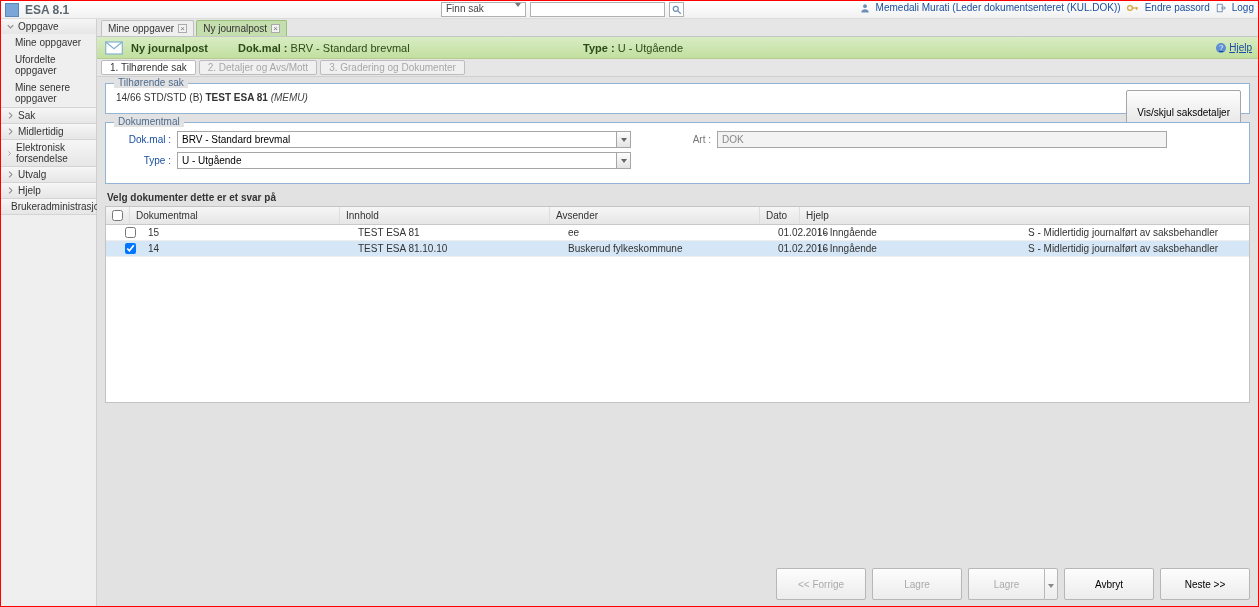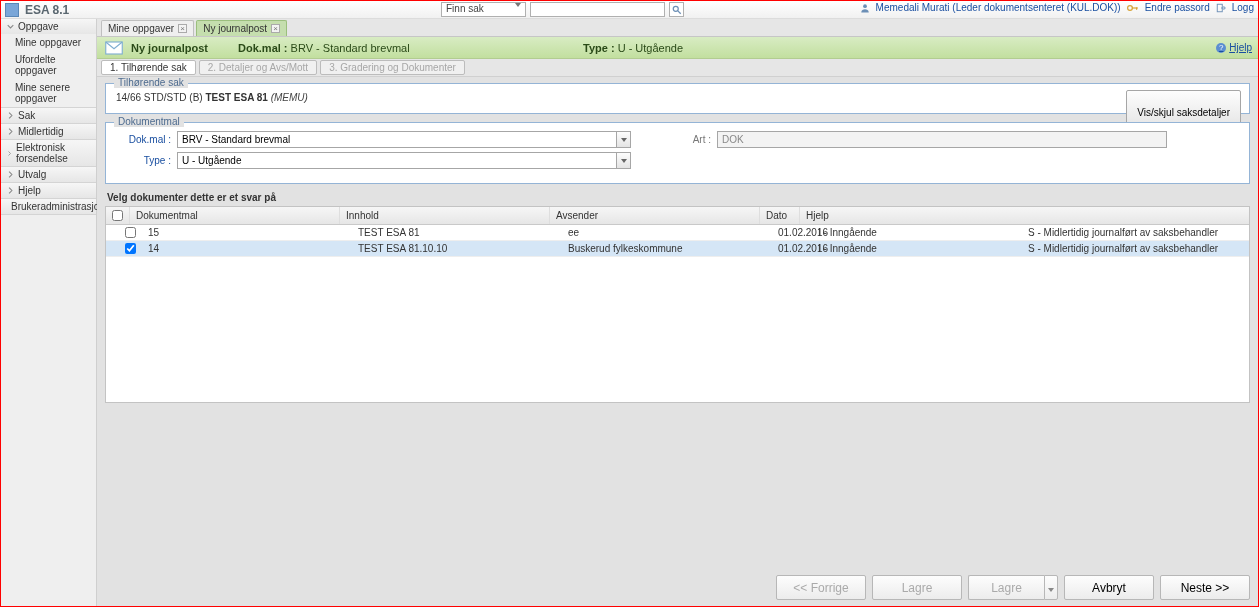--- a/index.html
+++ b/index.html
@@ -86,21 +86,21 @@
 .gc.c4 { width: 40px; }
 .gc.c5 { width: 210px; }
 .gc.c6 { flex: 1; border-right: none; }
 .grid-row { display: flex; height: 16px; align-items: center; font-size: 10px; border-bottom: 1px solid #eee; padding-left: 12px; }
 .grid-row.sel { background: #d5e6f6; }
 .grid-row .gc { border-right: none; }
 input[type=checkbox] { width: 11px; height: 11px; }
 
 
 .btnbar { position: absolute; bottom: 6px; right: 8px; display: flex; gap: 6px; }
-.btnbar button { width: 90px; height: 25px; font-size: 12px; border: 1px solid #b7b7b7; background: linear-gradient(#fdfdfd,#ececec); border-radius: 2px; cursor: pointer; }
+.btnbar button { width: 90px; height: 32px; font-size: 10px; border: 1px solid #b7b7b7; background: linear-gradient(#fdfdfd,#ececec); border-radius: 2px; cursor: pointer; }
 .btnbar button.disabled { color: #aaa; cursor: default; }
 .btnbar .split { display: flex; }
 .btnbar .split button:first-child { width: 76px; border-right: none; border-radius: 2px 0 0 2px; }
 .btnbar .split button:last-child { width: 14px; border-radius: 0 2px 2px 0; padding: 0; }
 .btnbar .split .arr { width: 0; height: 0; border-left: 3px solid transparent; border-right: 3px solid transparent; border-top: 4px solid #888; display: inline-block; }
 </style>
 </head>
 <body>
 
 <div class="topbar">

